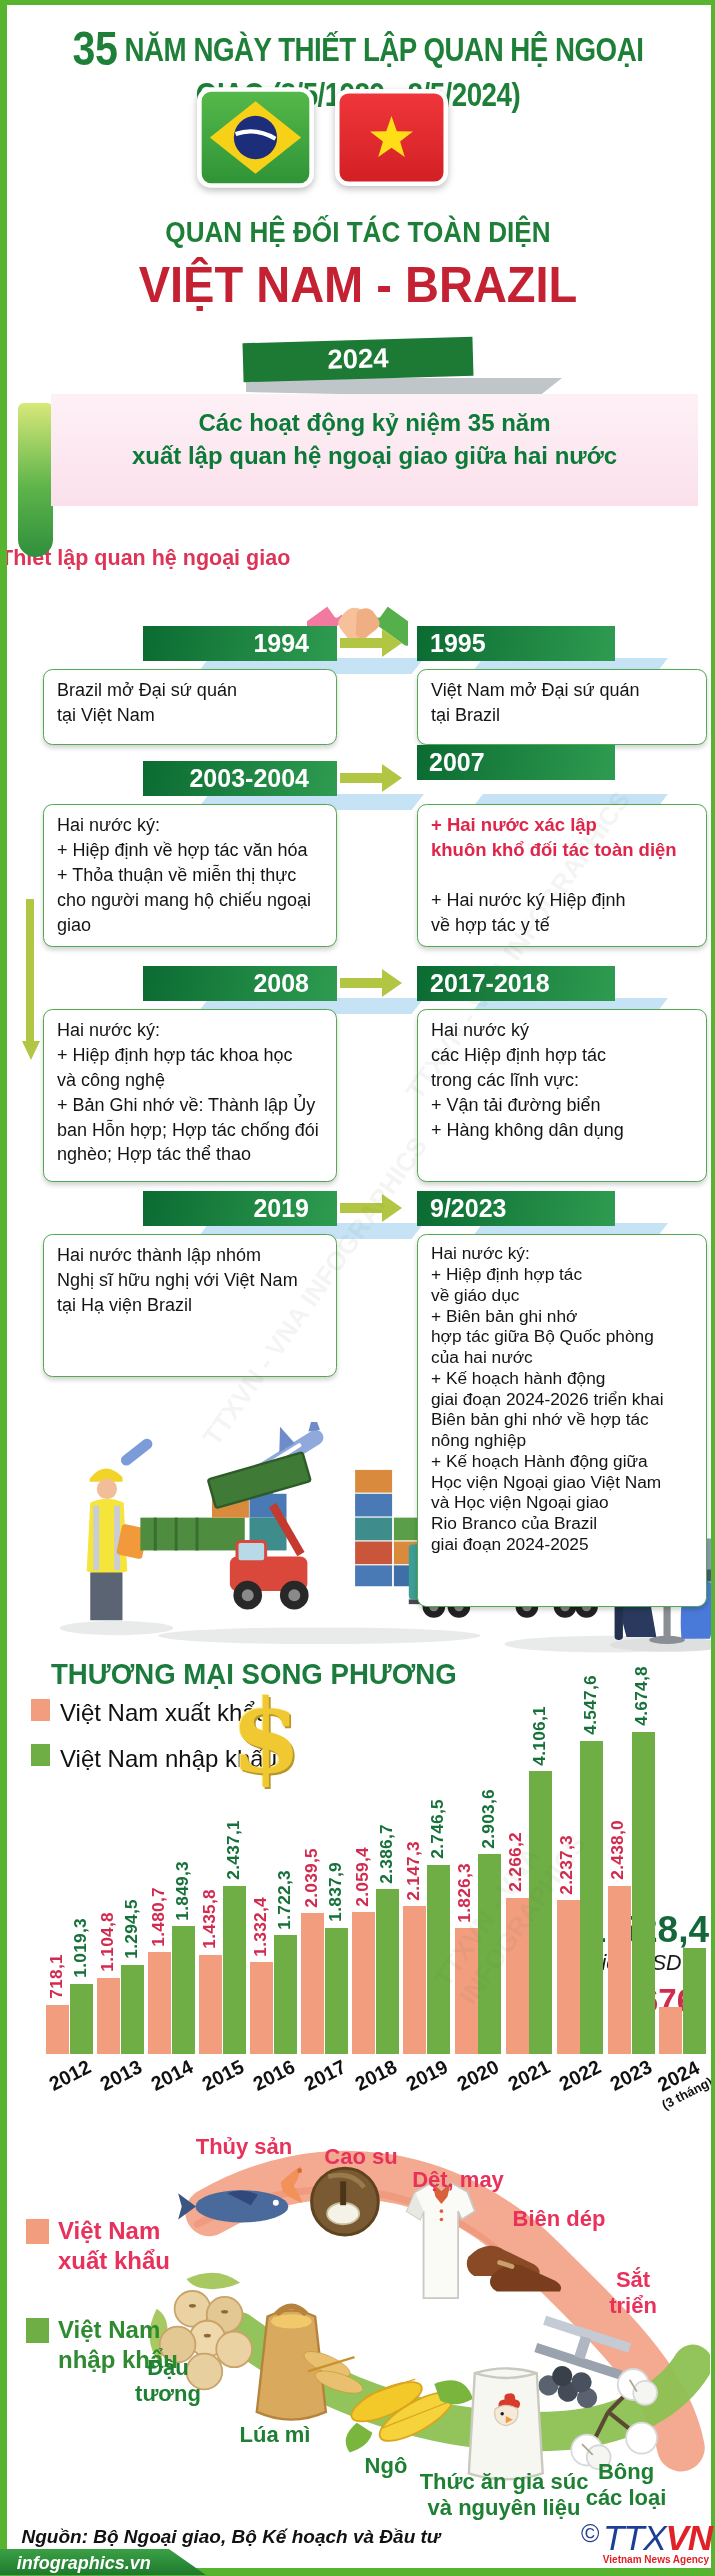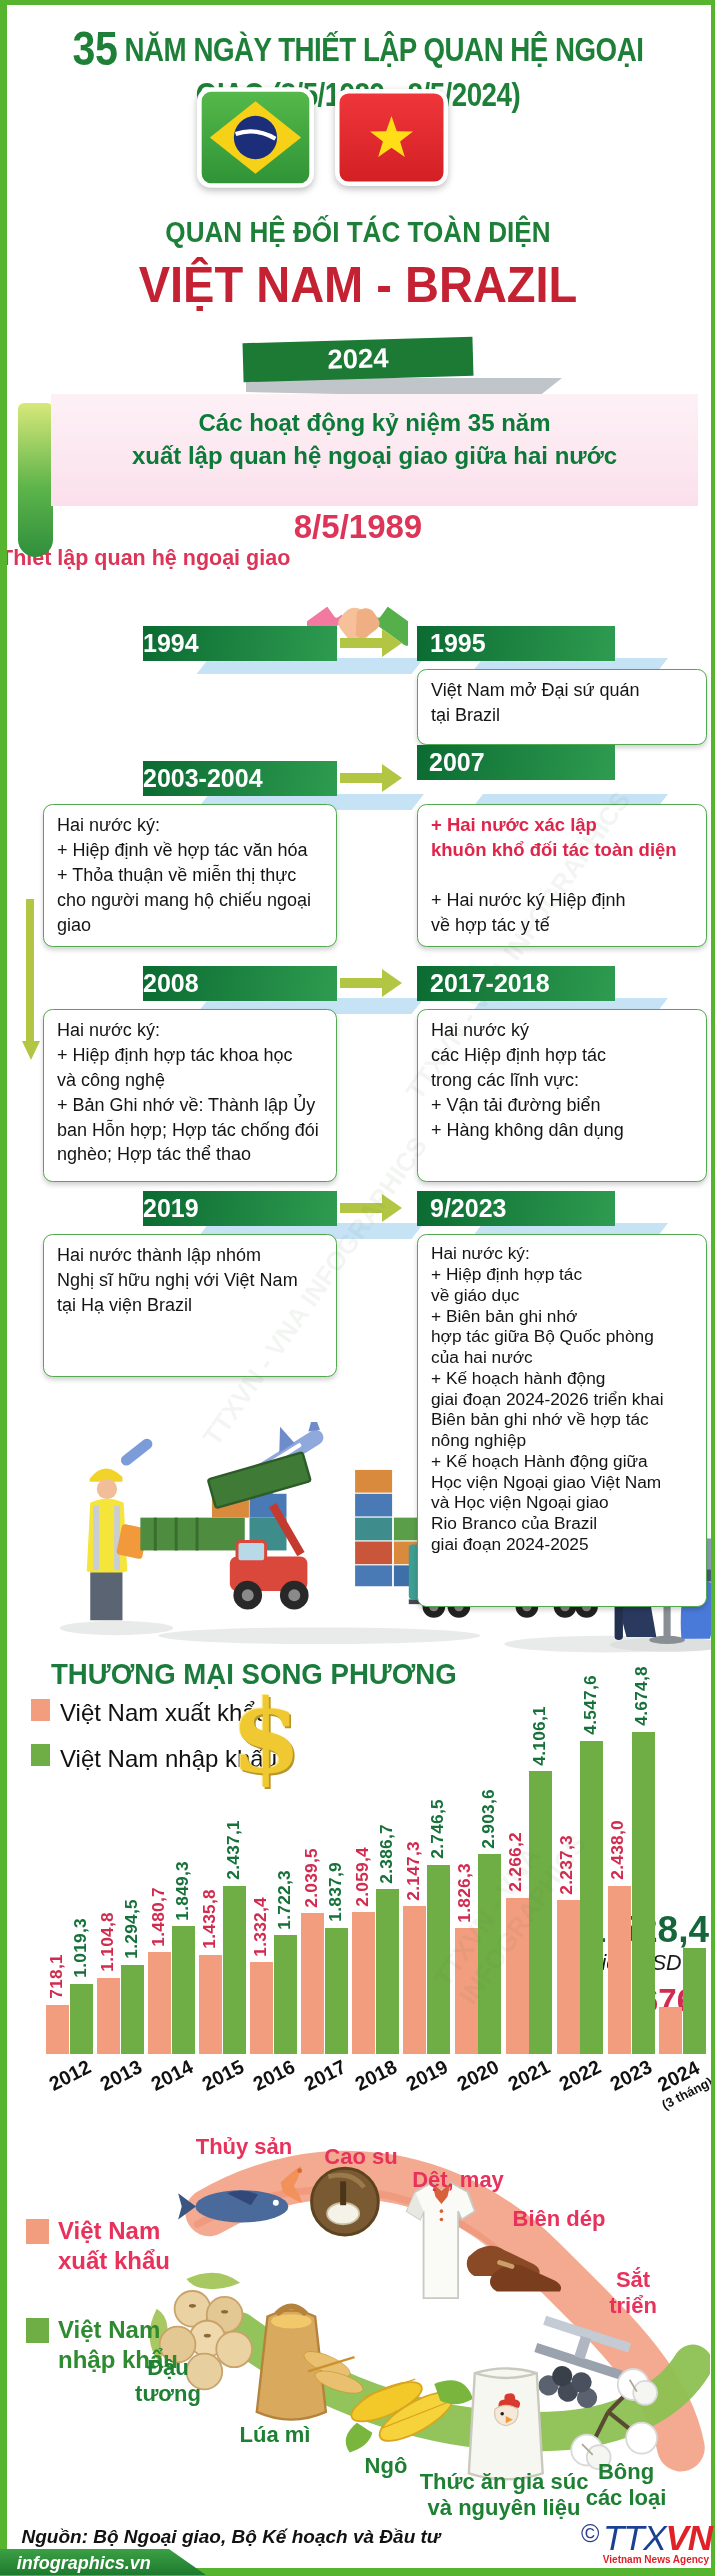--- a/index.html
+++ b/index.html
@@ -27,21 +27,21 @@
   #pinkbox{left:51px;top:394px;width:647px;height:112px;z-index:2;
       background:linear-gradient(180deg,#FDF1F6 0%,#FBE0EB 100%);}
   #ribbon{left:18px;top:403px;width:35px;height:154px;z-index:1;border-radius:6px 6px 18px 18px;
       background:linear-gradient(180deg,#D8E87A 0%,#5DB44A 55%,#2F8F3C 100%);}
   .pinkline{left:51px;width:647px;text-align:center;color:#0C7A38;font-weight:bold;font-size:24px;z-index:3;}
   #date1989{left:0;top:508px;width:716px;text-align:center;color:#DC3558;font-weight:bold;font-size:33px;}
   #datecap{left:0;top:546px;width:648px;text-align:left;color:#DC3558;font-weight:bold;font-size:21.5px;}
   
   .yr{height:35px;z-index:3;color:#fff;font-weight:bold;font-size:25px;line-height:35px;
       background:linear-gradient(100deg,#0B6B32 0%,#2E9C50 100%);}
-  .yr.l{left:143px;width:194px;text-align:left;padding-right:7px;box-sizing:border-box;}
+  .yr.l{left:143px;width:194px;text-align:right;padding-right:28px;box-sizing:border-box;}
   .yr.r{left:417px;width:198px;text-align:left;padding-left:13px;box-sizing:border-box;}
   .fold{height:15.5px;background:#C5E3F5;transform:skewX(-38deg);z-index:1;}
   .tlarrow-bar{left:340px;width:43px;height:9.5px;background:#B3C644;z-index:2;}
   .tlarrow-head{left:382px;width:0;height:0;border-top:14.3px solid transparent;border-bottom:14.3px solid transparent;
       border-left:20px solid #B3C644;z-index:2;}
   .tbox{background:#fff;border:1.8px solid #52A94F;border-radius:9.5px;z-index:2;
         box-shadow:0 3px 4.8px rgba(0,0,0,.18);box-sizing:border-box;padding:8.3px 13px;}
   .tbox .box-text{font-size:18px;line-height:1.38;color:#141414;}
   .tbox .box-red{font-size:18.5px;line-height:1.35;color:#E0254B;font-weight:bold;}
   .tbox .gap{margin-top:25px;}
@@ -127,38 +127,41 @@
 
   <div class="abs" id="t-green">QUAN HỆ ĐỐI TÁC TOÀN DIỆN</div>
   <div class="abs" id="t-red">VIỆT NAM - BRAZIL</div>
   <div class="abs" id="grayfold"></div>
   <div class="abs" id="banner2024">2024</div>
 
   <div class="abs" id="ribbon"></div>
   <div class="abs" id="pinkbox"></div>
   <div class="abs pinkline" style="top:409px;">Các hoạt động kỷ niệm 35 năm</div>
   <div class="abs pinkline" style="top:442px;">xuất lập quan hệ ngoại giao giữa hai nước</div>
-  <div class="abs" id="date1989">8/5/1989</div>
   <div class="abs" id="datecap">Thiết lập quan hệ ngoại giao</div>
 
   <svg class="abs" style="left:307px;top:562px;" width="101" height="98" viewBox="0 0 170 165">
     <rect x="-18" y="88" width="80" height="36" rx="8" fill="#F2799F" transform="rotate(-36 22 106)"></rect>
     <rect x="108" y="88" width="80" height="36" rx="8" fill="#55B04B" transform="rotate(36 148 106)"></rect>
     <rect x="38" y="62" width="22" height="30" rx="5" fill="#fff" transform="rotate(-36 49 77)"></rect>
     <rect x="110" y="62" width="22" height="30" rx="5" fill="#fff" transform="rotate(36 121 77)"></rect>
     <path d="M58 92 Q72 70 92 80 L112 92 Q122 100 114 112 L96 132 Q84 142 70 130 L56 112 Q48 100 58 92 Z" fill="#F5C09A"></path>
     <path d="M84 84 Q100 72 112 84 L120 96 Q126 106 116 114 L100 126 Q90 132 82 122 Z" fill="#EFAF82"></path>
   </svg>
 
   <div class="abs fold" style="left:203px;top:658px;width:215px;"></div>
   <div class="abs fold" style="left:477px;top:658px;width:185px;"></div>
   <div class="abs yr l" style="top:626px;">1994</div>
   <div class="abs yr r" style="top:626px;">1995</div>
   <div class="abs tlarrow-bar" style="top:638px;"></div>
   <div class="abs tlarrow-head" style="top:629px;"></div>
+  <div class="abs tbox" style="left:43px;top:669px;width:294px;height:76px;">
+    <div class="box-text pre">Brazil mở Đại sứ quán
+tại Việt Nam</div>
+  </div>
   <div class="abs tbox" style="left:417px;top:669px;width:290px;height:76px;">
     <div class="box-text pre">Việt Nam mở Đại sứ quán
 tại Brazil</div>
   </div>
 
   <div class="abs fold" style="left:203px;top:794px;width:215px;"></div>
   <div class="abs fold" style="left:477px;top:794px;width:185px;"></div>
   <div class="abs yr l" style="top:761px;">2003-2004</div>
   <div class="abs yr r" style="top:745px;padding-left:12px;">2007</div>
   <div class="abs tlarrow-bar" style="top:773px;"></div>

